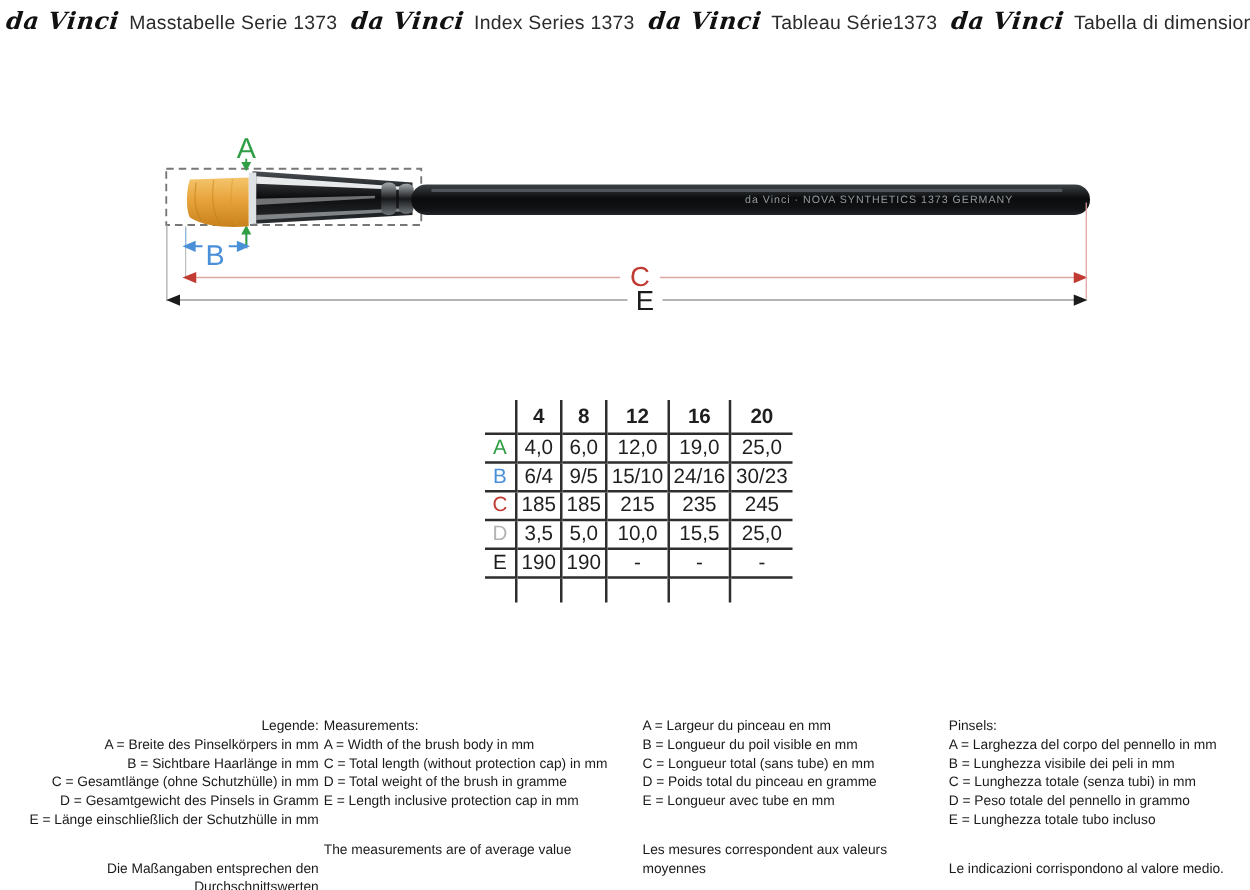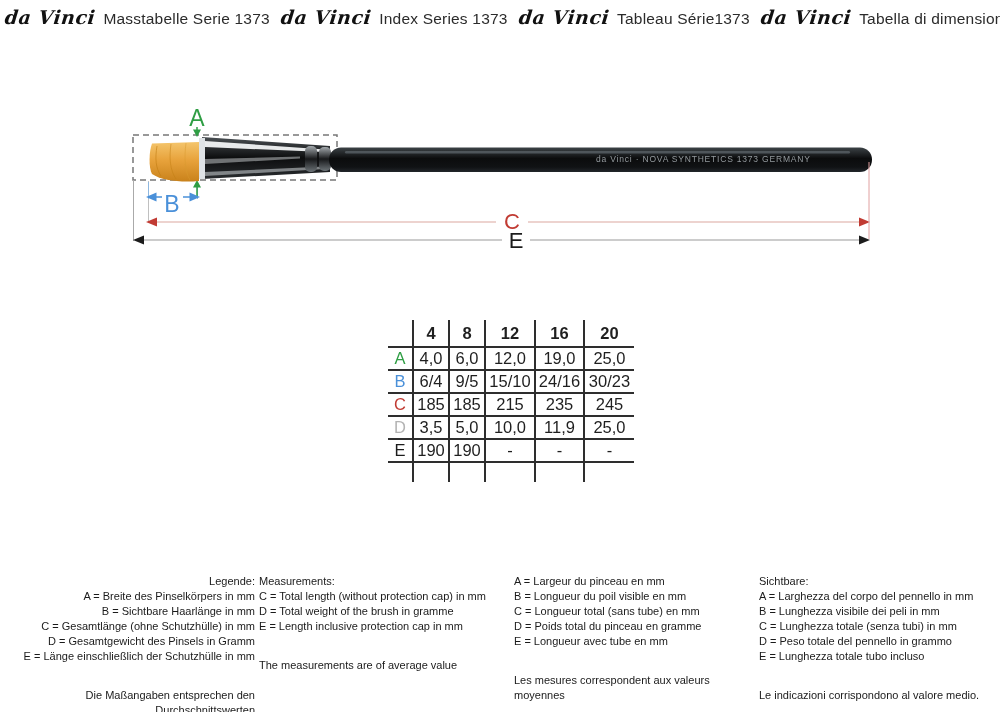--- a/index.html
+++ b/index.html
@@ -185,21 +185,21 @@
     <td>185</td>
     <td>215</td>
     <td>235</td>
     <td>245</td>
   </tr>
   <tr class="data">
     <th style="color: rgb(179, 179, 179); fill: rgb(179, 179, 179);">D</th>
     <td>3,5</td>
     <td>5,0</td>
     <td>10,0</td>
-    <td>11,9</td>
+    <td>15,5</td>
     <td>25,0</td>
   </tr>
   <tr class="data">
     <th style="color: rgb(28, 28, 28); fill: rgb(28, 28, 28);">E</th>
     <td>190</td>
     <td>190</td>
     <td>-</td>
     <td>-</td>
     <td>-</td>
   </tr>
@@ -222,20 +222,21 @@
   <div>D = Gesamtgewicht des Pinsels in Gramm</div>
   <div>E = Länge einschließlich der Schutzhülle in mm</div>
   <div class="lg-note">
     <div>Die Maßangaben entsprechen den</div>
     <div>Durchschnittswerten</div>
   </div>
 </div>
 
 <div class="legend lg-en">
   <div>Measurements:</div>
+  <div>A = Width of the brush body in mm</div>
   <div>C = Total length (without protection cap) in mm</div>
   <div>D = Total weight of the brush in gramme</div>
   <div>E  = Length inclusive protection cap in mm</div>
   <div class="lg-note">
     <div>The measurements are of average value</div>
     <div></div>
   </div>
 </div>
 
 <div class="legend lg-fr">
@@ -244,21 +245,21 @@
   <div>C = Longueur total (sans tube) en mm</div>
   <div>D = Poids total du pinceau en gramme</div>
   <div>E = Longueur avec tube en mm</div>
   <div class="lg-note">
     <div>Les mesures  correspondent aux valeurs</div>
     <div>moyennes</div>
   </div>
 </div>
 
 <div class="legend lg-it">
-  <div>Sichtbare:</div>
+  <div>Pinsels:</div>
   <div>A = Larghezza del corpo del pennello in mm</div>
   <div>B = Lunghezza visibile dei peli in mm</div>
   <div>C = Lunghezza totale (senza tubi) in mm</div>
   <div>D = Peso totale del pennello in grammo</div>
   <div>E = Lunghezza totale tubo incluso</div>
   <div class="lg-note">
     <div>Le indicazioni corrispondono al valore medio.</div>
     <div></div>
   </div>
 </div>

